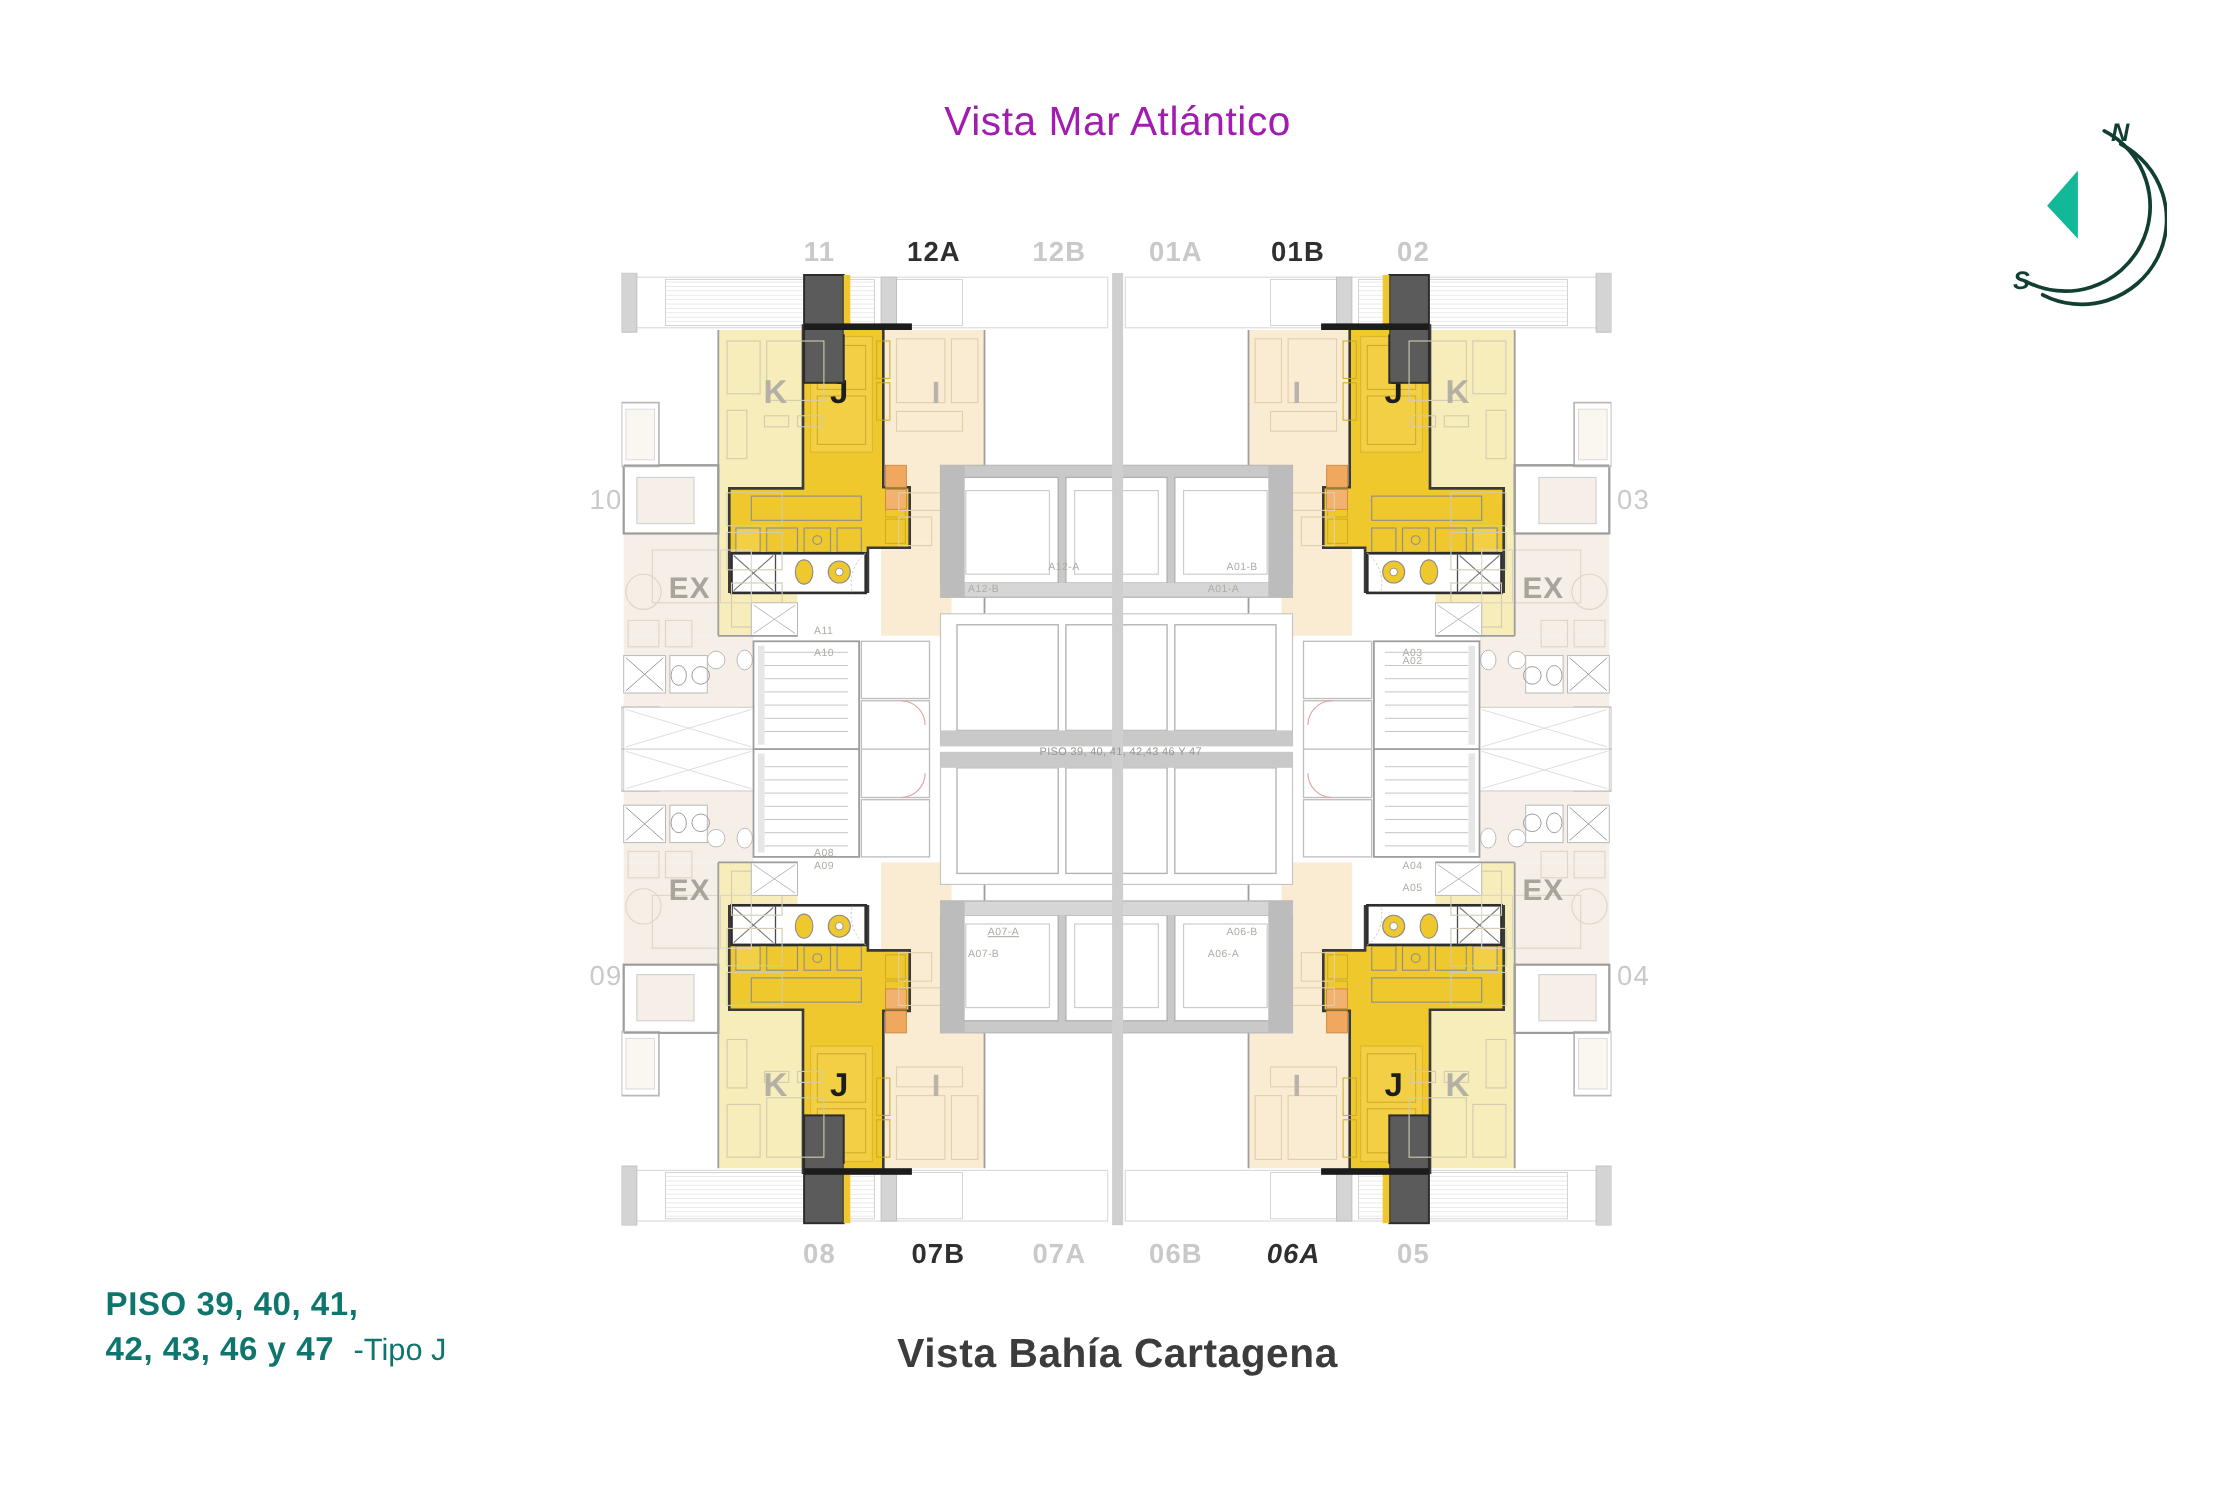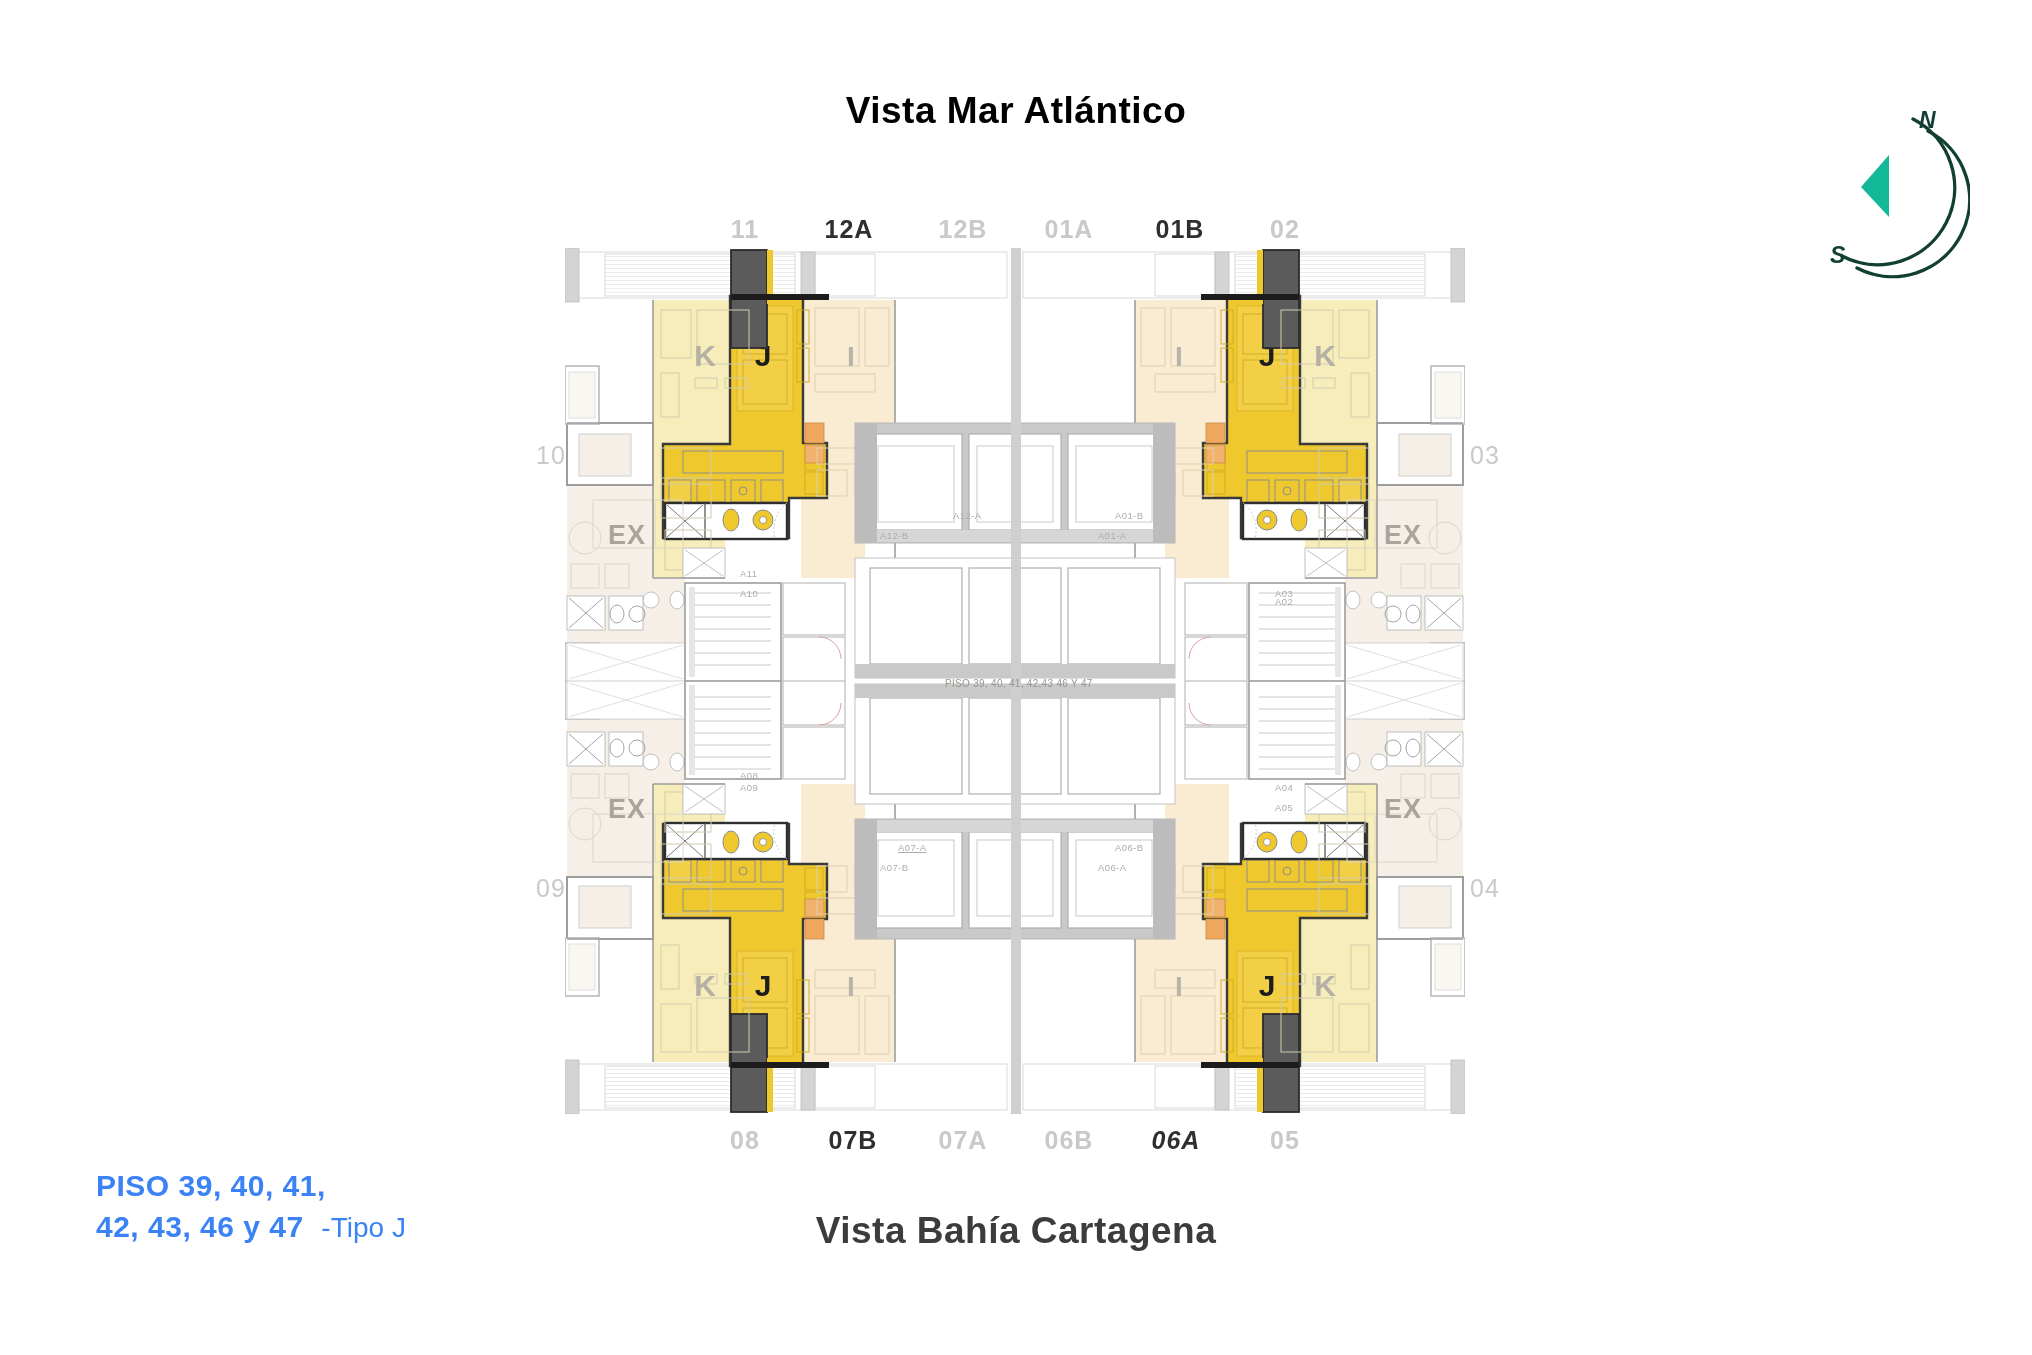--- a/index.html
+++ b/index.html
@@ -10,33 +10,33 @@
     position:relative;
     overflow:hidden;
     color:#3a3a3a;
   }
   .root{position:absolute;inset:0;}
 
   
   .title-top{
     position:absolute; left:0; right:0; top:90px;
     text-align:center;
-    font-size:37px; font-weight:bold; letter-spacing:.5px;
-    color:#000000;
+    font-size:37px; font-weight:normal; letter-spacing:.5px;
+    color:#a21caf;
   }
   .title-bottom{
     position:absolute; left:0; right:0; top:1210px;
     text-align:center;
     font-size:37px; font-weight:bold; letter-spacing:.5px;
     color:#3c3c3c;
   }
   .floor-caption{
     position:absolute; left:96px; top:1165px;
     font-size:30px; font-weight:bold; line-height:1.38;
-    color:#3b82f6; letter-spacing:.5px;
+    color:#0f766e; letter-spacing:.5px;
     white-space:nowrap;
   }
   .floor-caption .type{font-weight:normal;font-size:28px;letter-spacing:0;}
 
   
   .compass{position:absolute; left:1785px; top:95px; width:185px; height:185px;}
   .compass svg{display:block;}
 
   
   .edge-lab{

